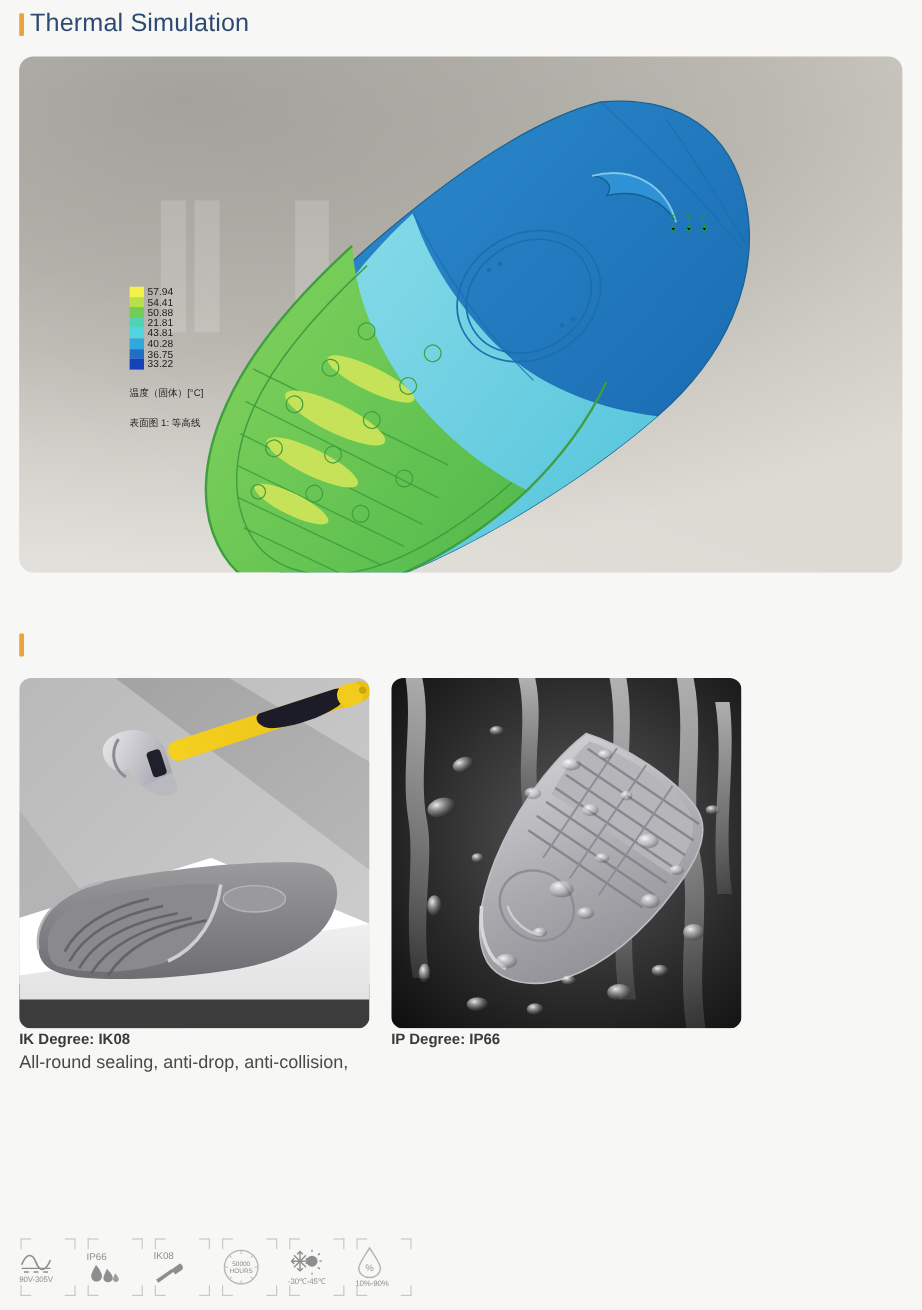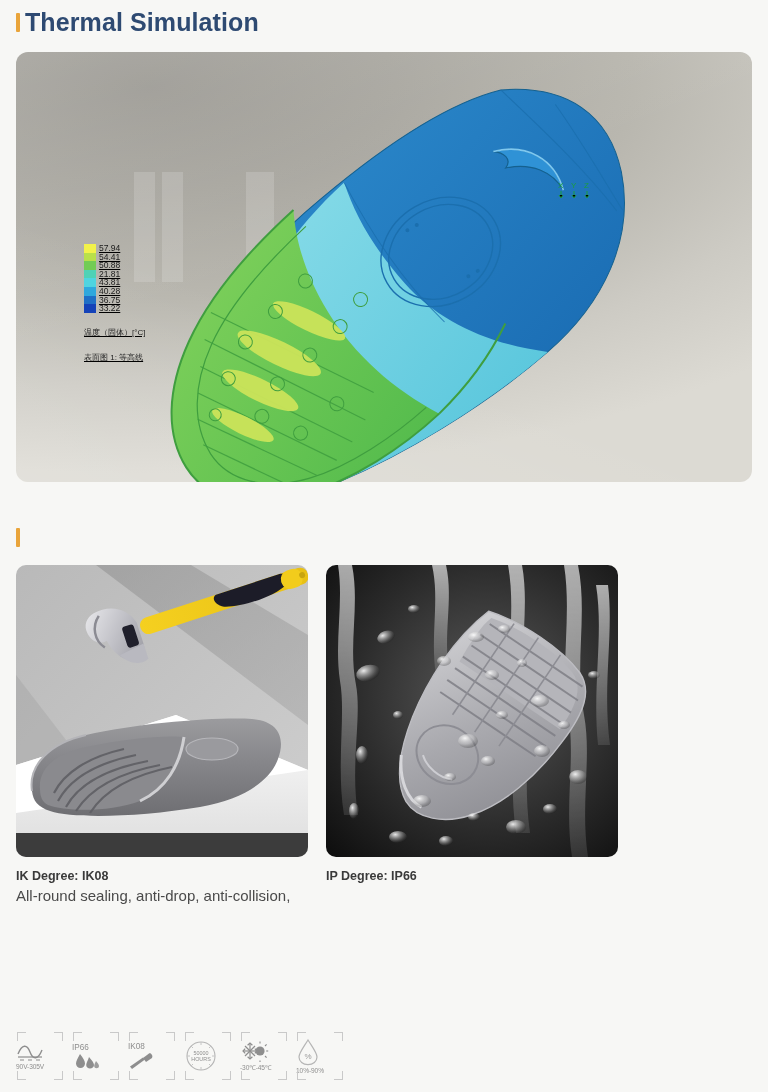--- a/index.html
+++ b/index.html
@@ -8,21 +8,21 @@
     background: #f7f7f5;
     font-family: "Liberation Sans", sans-serif;
     overflow: hidden;
     position: relative;
   }
   .page { width: 768px; height: 1092px; position: relative; }
 
   
   .section-heading {
     display: flex; align-items: center;
-    font-size: 25px; font-weight: 700;
+    font-size: 21px; font-weight: 400;
     color: #2e4a72; letter-spacing: .1px;
   }
   .heading-bar {
     width: 4px; height: 19px;
     background: #e9a43a; margin-right: 5px;
     border-radius: 1px;
   }
 
   
   .thermal-wrap { position: absolute; left: 16px; top: 8px; width: 736px; }
@@ -40,21 +40,21 @@
     background: linear-gradient(160deg, rgba(255,255,255,.10) 0%, rgba(255,255,255,0) 45%),
                 linear-gradient(20deg, rgba(255,255,255,.18) 0%, rgba(255,255,255,0) 38%);
   }
   .panel-strips { position: absolute; left: 118px; top: 120px; width: 170px; height: 110px; }
   .panel-strips i {
     position: absolute; top: 0; height: 110px; width: 21px;
     background: rgba(255,255,255,.16); display: block;
   }
 
   
-  .legend { position: absolute; left: 68px; top: 192px; text-decoration: underline; }
+  .legend { position: absolute; left: 92px; top: 192px; }
   .legend-row { display: flex; }
   .legend-swatches { display: flex; flex-direction: column; width: 12px; }
   .legend-swatches span { display: block; width: 12px; height: 8.6px; }
   .legend-values { margin-left: 3px; display: flex; flex-direction: column; }
   .legend-values span {
     font-family: "Liberation Sans", sans-serif;
     font-size: 8.5px; line-height: 8.6px; color: #1b1b1b;
     white-space: nowrap;
   }
   .legend-caption {
@@ -71,21 +71,21 @@
   
   .perf-wrap { position: absolute; left: 16px; top: 528px; width: 736px; }
   .cards { display: flex; gap: 18px; margin-top: 18px; }
   .card { width: 292px; }
   .photo {
     width: 292px; height: 292px;
     border-radius: 10px; overflow: hidden; position: relative;
   }
   .photo svg { display: block; width: 292px; height: 292px; }
   .card-title {
-    margin-top: 12px; font-size: 12.5px; font-weight: bold; color: #3a3a3a;
+    margin-top: 2px; font-size: 12.5px; font-weight: bold; color: #3a3a3a;
   }
   .card-desc {
     margin-top: 5px; font-size: 15px; line-height: 15px; color: #4a4a4a;
   }
   .card-desc .justify { text-align: justify; }
 
   
   .badges {
     position: absolute; left: 16px; top: 1030px;
     display: flex; gap: 8px; align-items: center;

